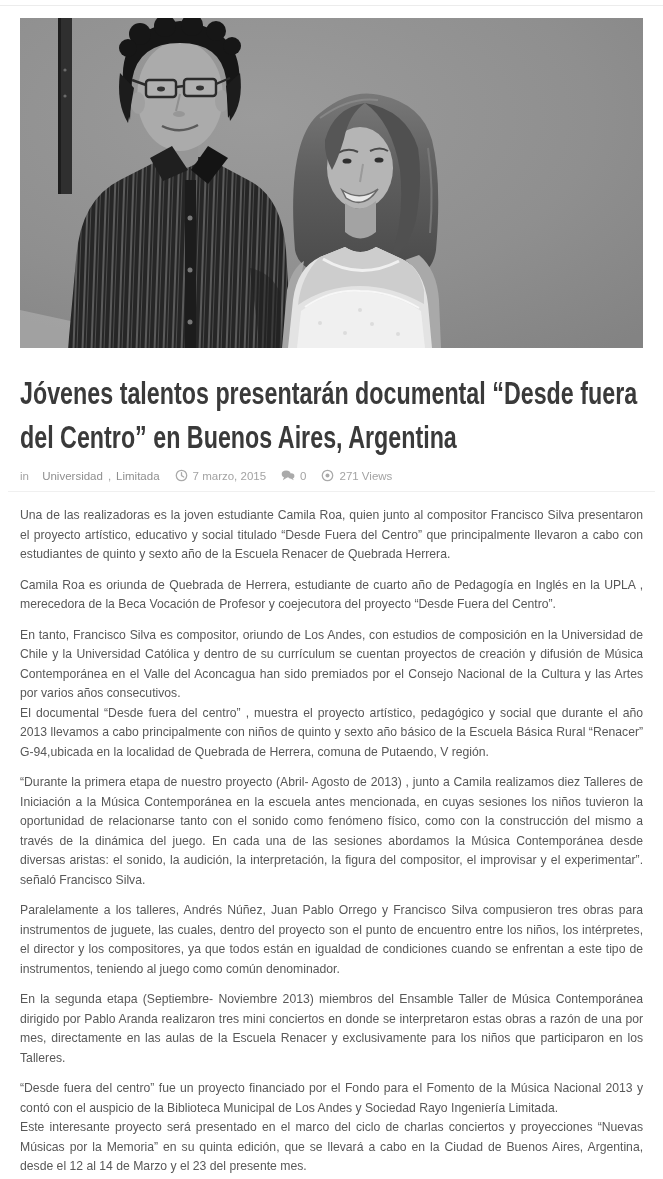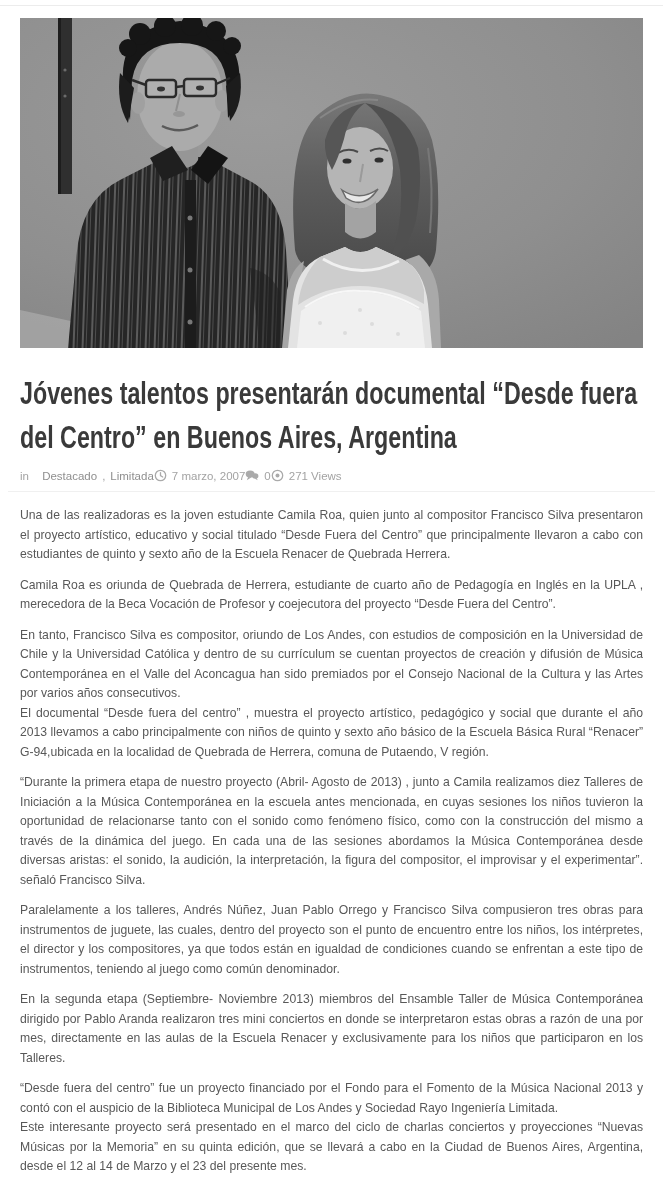--- a/index.html
+++ b/index.html
@@ -35,21 +35,21 @@
     font-weight:bold;
     font-size:31px;
     line-height:44px;
     letter-spacing:0px;
     color:#3a3a3a;
   }
   .meta{
     margin:9px 20px 0 20px;
     display:flex;
     align-items:center;
-    gap:0;
+    gap:15px;
     font-size:11.5px;
     color:#a3a3a3;
     white-space:nowrap;
   }
   .meta a{
     color:#8f8f8f;
     text-decoration:none;
     cursor:pointer;
   }
   .meta-item{
@@ -191,31 +191,31 @@
   </svg>
 </div>
 
 <div class="title-wrap">
   <h1 class="post-title">Jóvenes talentos presentarán documental “Desde fuera del Centro” en Buenos Aires, Argentina</h1>
 </div>
 
 <div class="meta">
   <span class="meta-item">
     <span>in</span>&nbsp;
-    <a>Destacado</a><span>, </span><a>Limitada</a>
+    <a>Universidad</a><span>, </span><a>Limitada</a>
   </span>
 
   <span class="meta-item">
     <span class="meta-icon">
       <svg width="13" height="13" viewBox="0 0 14 14" fill="none">
         <circle cx="7" cy="7" r="5.6" stroke="currentColor" stroke-width="1.4"></circle>
         <path d="M7 3.8 V7.2 L9.4 8.6" stroke="currentColor" stroke-width="1.4" stroke-linecap="round"></path>
       </svg>
     </span>
-    <span>7 marzo, 2007</span>
+    <span>7 marzo, 2015</span>
   </span>
 
   <span class="meta-item">
     <span class="meta-icon">
       <svg width="14" height="13" viewBox="0 0 15 14">
         <ellipse cx="5.5" cy="5.5" rx="4.8" ry="3.8" fill="currentColor"></ellipse>
         <path d="M3.2 8.5 L2 12 L7 9 Z" fill="currentColor"></path>
         <ellipse cx="11" cy="7.5" rx="3.4" ry="2.8" fill="currentColor"></ellipse>
         <path d="M12.6 9.6 L13.6 12.2 L9.8 10 Z" fill="currentColor"></path>
       </svg>

